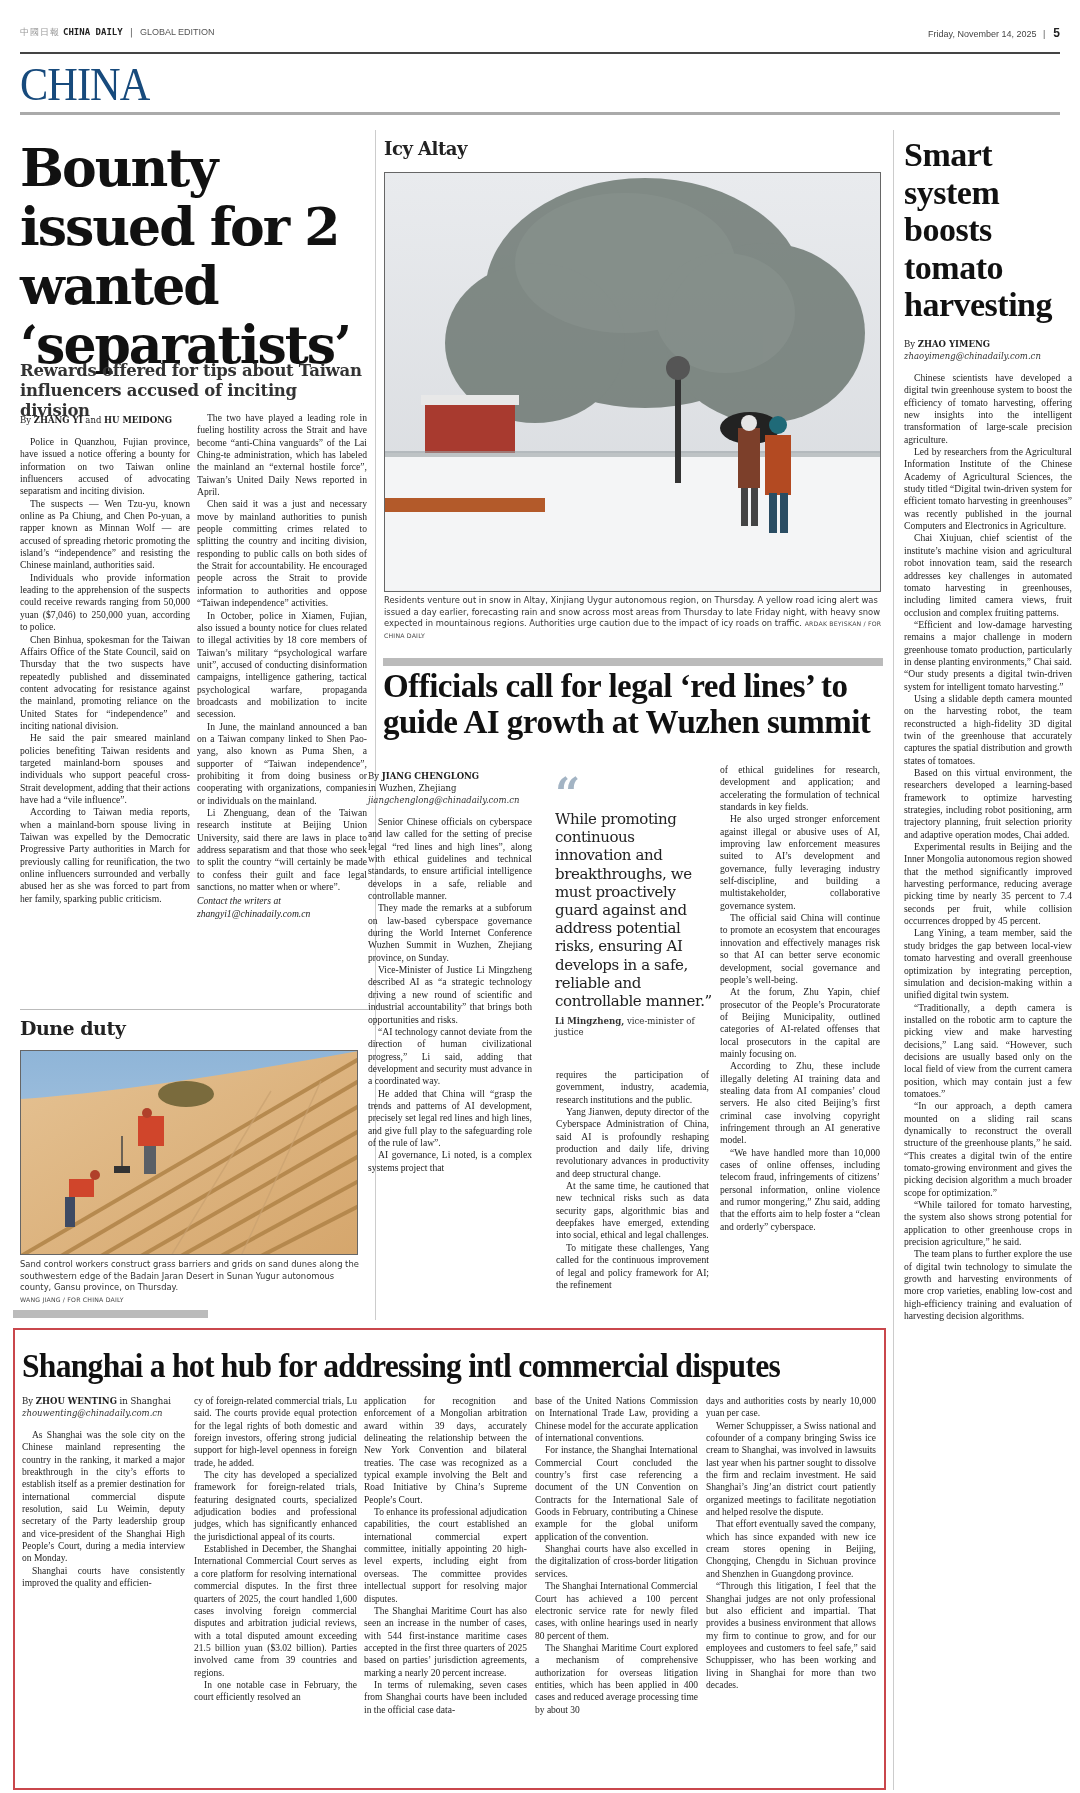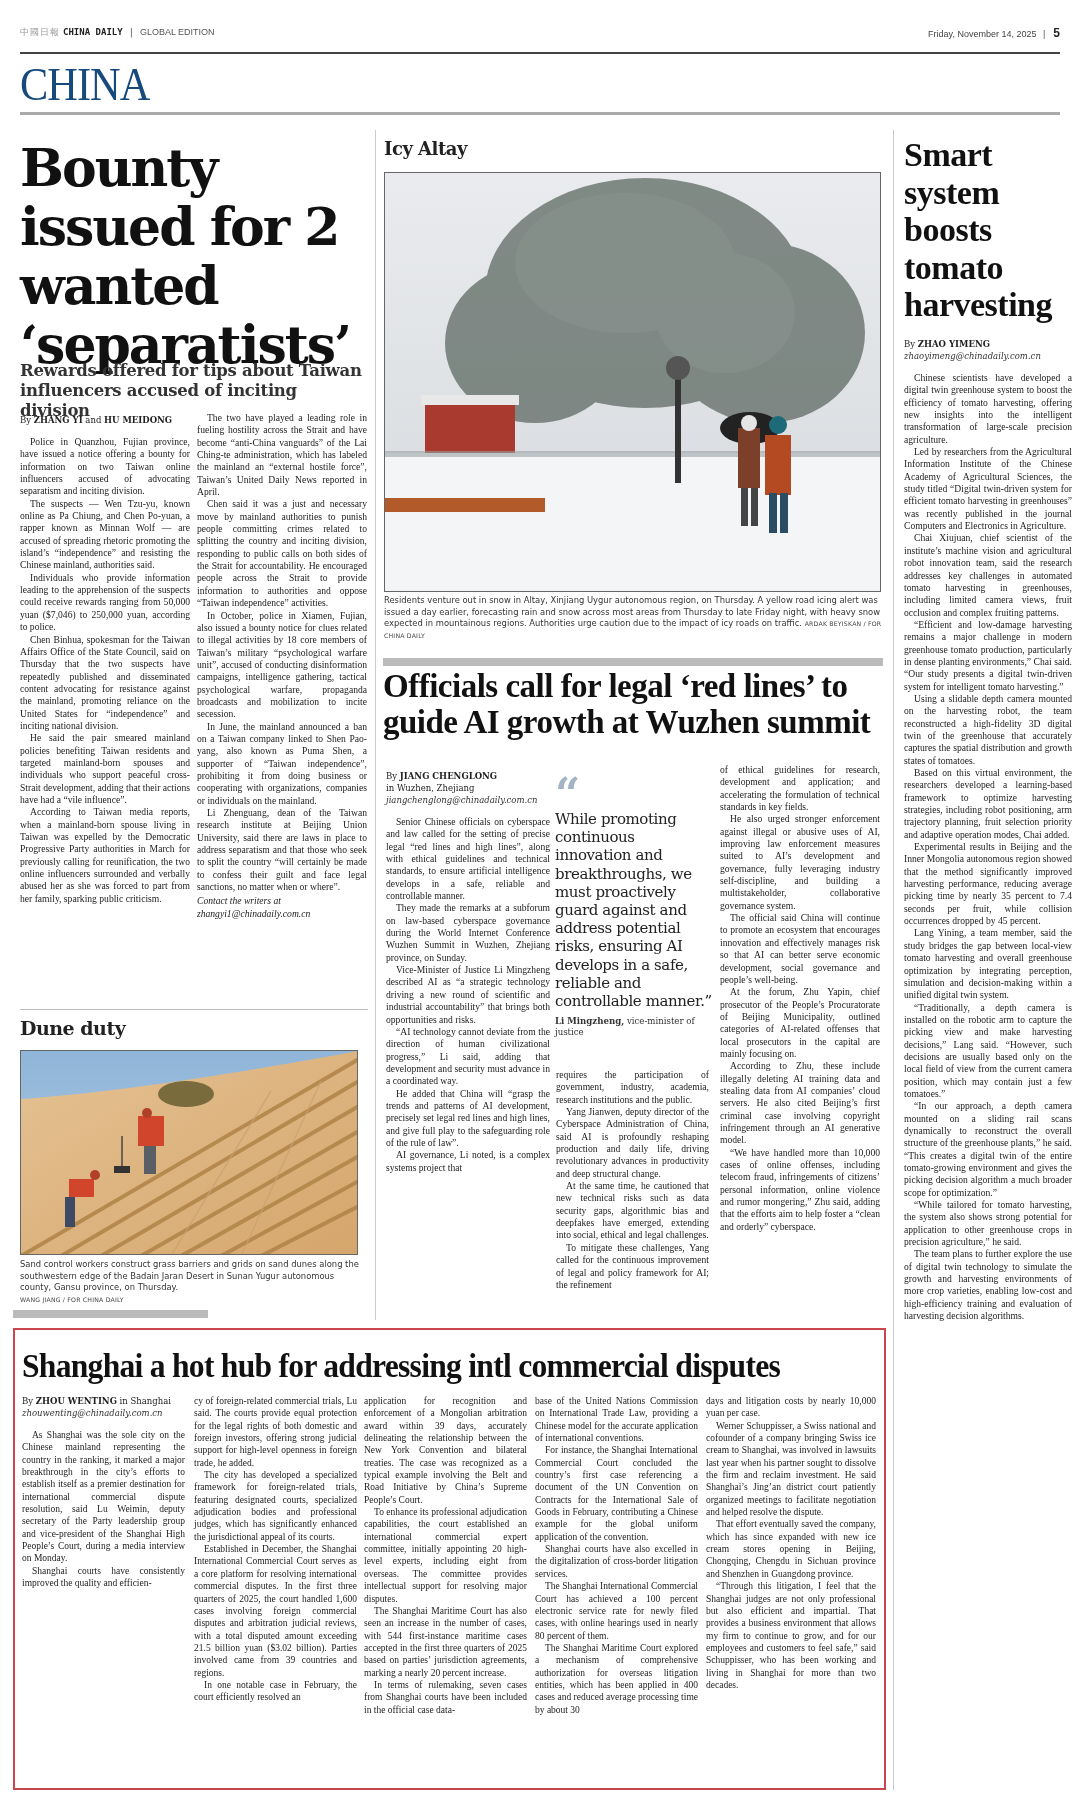--- a/index.html
+++ b/index.html
@@ -197,21 +197,21 @@
   </svg>
 </div>
 <div class="abs caption" style="left:384px; top:595px; width:500px;">
   <span>Residents venture out in snow in Altay, Xinjiang Uygur autonomous region, on Thursday. A yellow road icing alert was issued a day earlier, forecasting rain and snow across most areas from Thursday to late Friday night, with heavy snow expected in mountainous regions. Authorities urge caution due to the impact of icy roads on traffic.</span>
   <span class="credit">ARDAK BEYISKAN / FOR CHINA DAILY</span>
 </div>
 
 <div class="abs gray-bar"></div>
 <h1 class="abs hl-ai">Officials call for legal ‘red lines’ to guide AI growth at Wuzhen summit</h1>
 
-<div class="abs" style="left:386px; top:770px; width:164px;">
+<div class="abs" style="left:368px; top:770px; width:164px;">
   <div class="byline">
     <span>By</span>
     <b>JIANG CHENGLONG</b>
   </div>
   <div class="byline">in Wuzhen, Zhejiang</div>
   <div class="email">jiangchenglong@chinadaily.com.cn</div>
   <div class="col" style="margin-top:10px;">
     <p>Senior Chinese officials on cyberspace and law called for the setting of precise legal “red lines and high lines”, along with ethical guidelines and technical standards, to ensure artificial intelligence develops in a safe, reliable and controllable manner.</p>
     <p>They made the remarks at a subforum on law-based cyberspace governance during the World Internet Conference Wuzhen Summit in Wuzhen, Zhejiang province, on Sunday.</p>
     <p>Vice-Minister of Justice Li Mingzheng described AI as “a strategic technology driving a new round of scientific and industrial accountability” that brings both opportunities and risks.</p>
@@ -312,18 +312,18 @@
     <p style="text-indent:0;">base of the United Nations Commission on International Trade Law, providing a Chinese model for the accurate application of international conventions.</p>
     <p>For instance, the Shanghai International Commercial Court concluded the country’s first case referencing a document of the UN Convention on Contracts for the International Sale of Goods in February, contributing a Chinese example for the global uniform application of the convention.</p>
     <p>Shanghai courts have also excelled in the digitalization of cross-border litigation services.</p>
     <p>The Shanghai International Commercial Court has achieved a 100 percent electronic service rate for newly filed cases, with online hearings used in nearly 80 percent of them.</p>
     <p>The Shanghai Maritime Court explored a mechanism of comprehensive authorization for overseas litigation entities, which has been applied in 400 cases and reduced average processing time by about 30</p>
   </div>
 </div>
 
 <div class="abs" style="left:706px; top:1395px; width:170px;">
   <div class="col-sm">
-    <p style="text-indent:0;">days and litigation costs by nearly 10,000 yuan per case.</p>
+    <p style="text-indent:0;">days and authorities costs by nearly 10,000 yuan per case.</p>
     <p>Werner Schuppisser, a Swiss national and cofounder of a company bringing Swiss ice cream to Shanghai, was involved in lawsuits last year when his partner sought to dissolve the firm and reclaim investment. He said Shanghai’s Jing’an district court patiently organized meetings to facilitate negotiation and helped resolve the dispute.</p>
     <p>That effort eventually saved the company, which has since expanded with new ice cream stores opening in Beijing, Chongqing, Chengdu in Sichuan province and Shenzhen in Guangdong province.</p>
     <p>“Through this litigation, I feel that the Shanghai judges are not only professional but also efficient and impartial. That provides a business environment that allows my firm to continue to grow, and for our employees and customers to feel safe,” said Schuppisser, who has been working and living in Shanghai for more than two decades.</p>
   </div>
 </div>
 
 </body></html>

